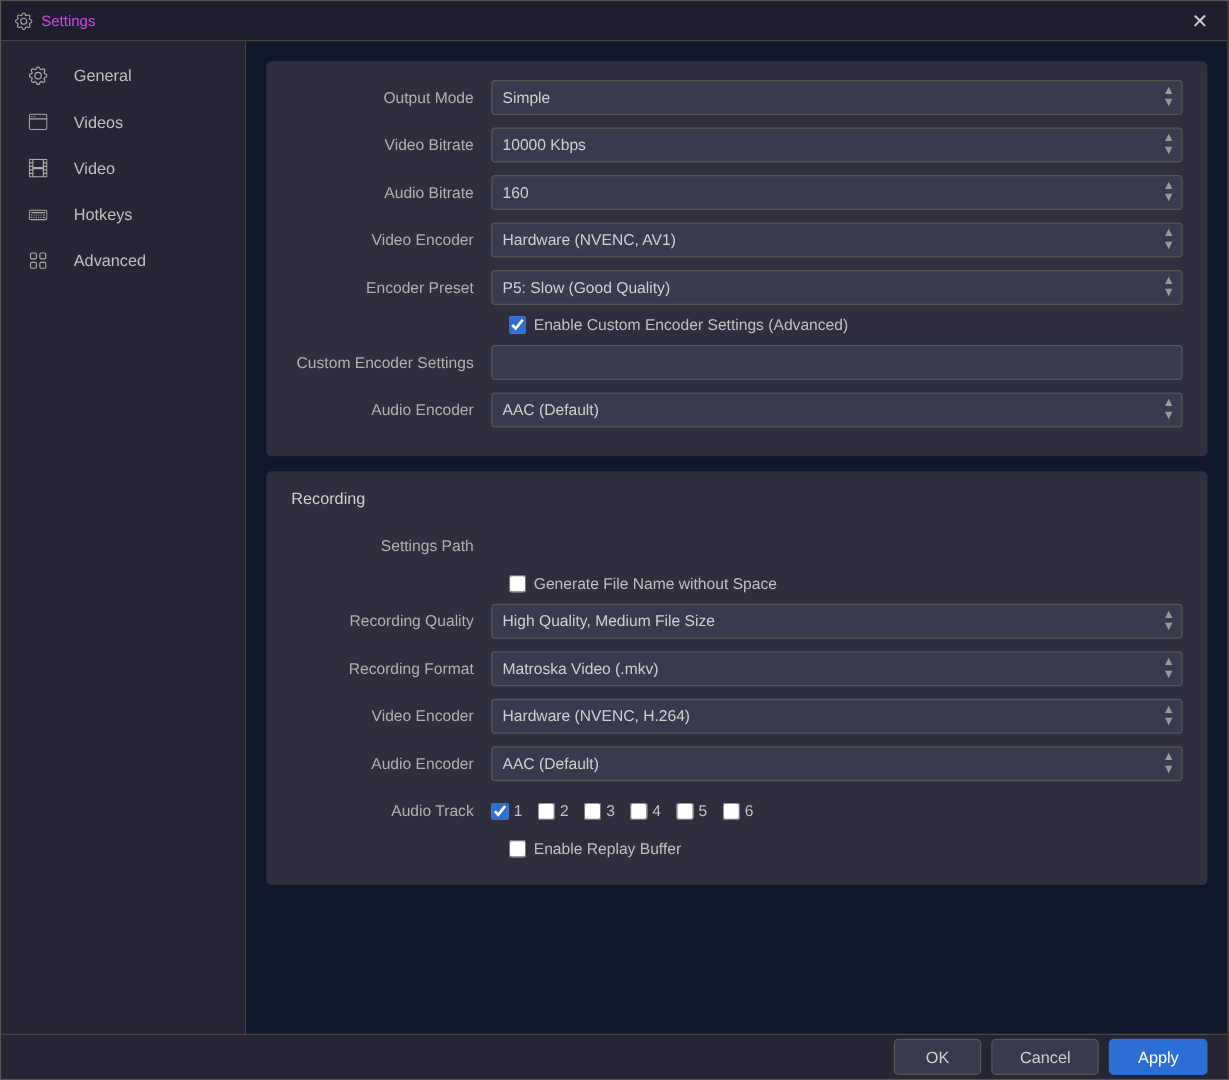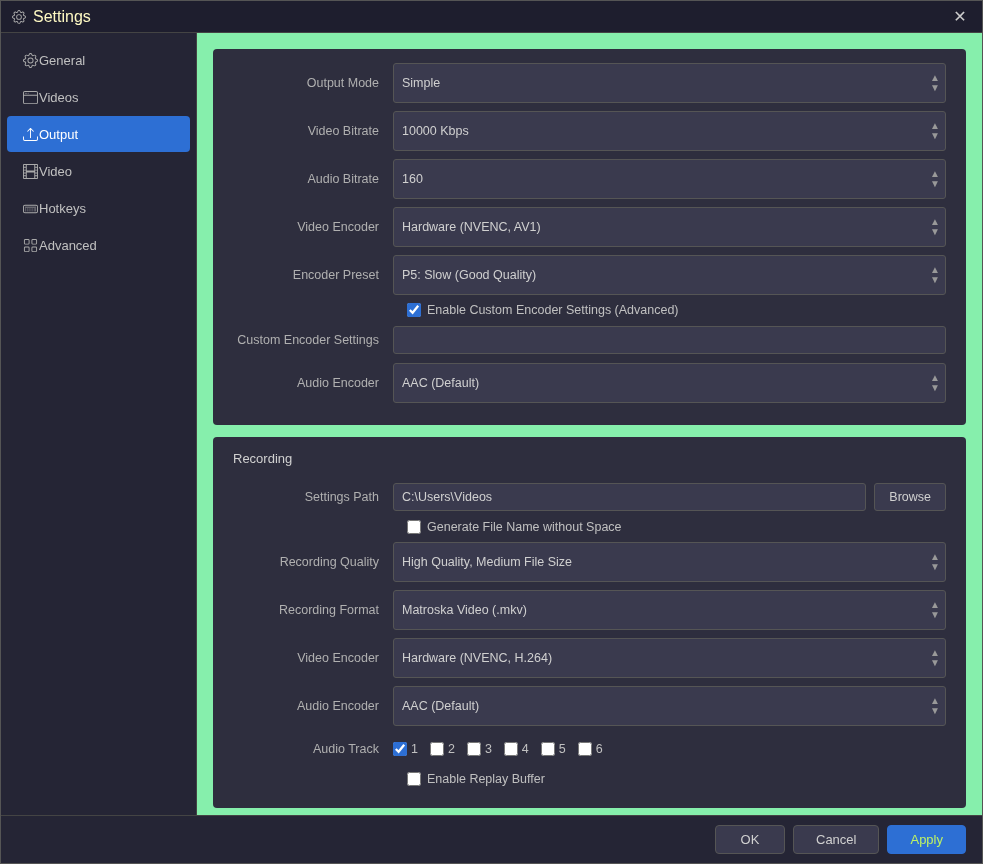--- a/index.html
+++ b/index.html
@@ -41,22 +41,22 @@
 
     .titlebar-icon {
       width: 16px;
       height: 16px;
       display: flex;
       align-items: center;
       justify-content: center;
     }
 
     .titlebar-title {
-      font-size: 16px;
-      color: #fef9c3;
+      font-size: 12px;
+      color: #d946ef;
     }
 
     .titlebar-close {
       width: 24px;
       height: 24px;
       background: none;
       border: none;
       color: #ccc;
       cursor: pointer;
       font-size: 16px;
@@ -76,21 +76,21 @@
       width: 196px;
       background: #252535;
       border-right: 1px solid #444;
       flex-shrink: 0;
       padding: 8px 0;
     }
 
     .sidebar-item {
       display: flex;
       align-items: center;
-      gap: 0;
+      gap: 20px;
       padding: 9px 14px;
       cursor: pointer;
       border-radius: 4px;
       margin: 1px 6px;
       color: #c0c0c0;
     }
 
     .sidebar-item.active {
       background: #2d6fd4;
       color: white;
@@ -106,21 +106,21 @@
     }
 
     .sidebar-label {
       font-size: 13px;
     }
 
     .content-area {
       flex: 1;
       overflow-y: auto;
       padding: 16px;
-      background: #86efac;
+      background: #0f172a;
     }
 
     .content-area::-webkit-scrollbar {
       width: 8px;
     }
 
     .content-area::-webkit-scrollbar-track {
       background: #1e1e2e;
     }
 
@@ -166,21 +166,21 @@
     .form-select {
       width: 100%;
       background: #3a3a4e;
       border: 1px solid #555;
       border-radius: 3px;
       color: #d0d0d0;
       padding: 5px 18px 5px 8px;
       font-size: 12.5px;
       appearance: none;
       cursor: pointer;
-      height: 40px;
+      height: 28px;
     }
 
     .select-arrow {
       position: absolute;
       right: 6px;
       top: 50%;
       transform: translateY(-50%);
       pointer-events: none;
       color: #999;
       font-size: 14px;
@@ -247,21 +247,21 @@
       white-space: nowrap;
     }
 
     .audio-track-row {
       display: flex;
       align-items: center;
       gap: 4px;
     }
 
     .footer {
-      height: 48px;
+      height: 36px;
       background: #252535;
       border-top: 1px solid #444;
       display: flex;
       align-items: center;
       justify-content: flex-end;
       padding: 0 16px;
       gap: 8px;
       flex-shrink: 0;
     }
 
@@ -272,21 +272,21 @@
       cursor: pointer;
       border: 1px solid #555;
       background: #3a3a4e;
       color: #d0d0d0;
       min-width: 70px;
     }
 
     .footer-button.primary {
       background: #2d6fd4;
       border-color: #2d6fd4;
-      color: #bef264;
+      color: #ffffff;
     }
 
     
     svg {
       width: 16px;
       height: 16px;
       fill: currentColor;
     }
   </style>
 </head>
@@ -324,29 +324,20 @@
       <div class="sidebar-item">
         <div class="sidebar-icon">
           <svg viewBox="0 0 16 16" style="width:15px;height:15px;fill:#aaa;">
             <path d="M2.5 4a.5.5 0 1 0 0-1 .5.5 0 0 0 0 1zm2-.5a.5.5 0 1 1-1 0 .5.5 0 0 1 1 0zm1 .5a.5.5 0 1 0 0-1 .5.5 0 0 0 0 1z"></path>
             <path d="M2 1a2 2 0 0 0-2 2v10a2 2 0 0 0 2 2h12a2 2 0 0 0 2-2V3a2 2 0 0 0-2-2H2zm12 1a1 1 0 0 1 1 1v2H1V3a1 1 0 0 1 1-1h12zM1 13V6h14v7a1 1 0 0 1-1 1H2a1 1 0 0 1-1-1z"></path>
           </svg>
         </div>
         <span class="sidebar-label">Videos</span>
       </div>
 
-      <div class="sidebar-item active">
-        <div class="sidebar-icon">
-          <svg viewBox="0 0 16 16" style="width:15px;height:15px;fill:white;">
-            <path d="M.5 9.9a.5.5 0 0 1 .5.5v2.5a1 1 0 0 0 1 1h12a1 1 0 0 0 1-1v-2.5a.5.5 0 0 1 1 0v2.5a2 2 0 0 1-2 2H2a2 2 0 0 1-2-2v-2.5a.5.5 0 0 1 .5-.5z"></path>
-            <path d="M7.646 1.146a.5.5 0 0 1 .708 0l3 3a.5.5 0 0 1-.708.708L8.5 2.707V11.5a.5.5 0 0 1-1 0V2.707L5.354 4.854a.5.5 0 1 1-.708-.708l3-3z"></path>
-          </svg>
-        </div>
-        <span class="sidebar-label">Output</span>
-      </div>
 
 
       <div class="sidebar-item">
         <div class="sidebar-icon">
           <svg viewBox="0 0 16 16" style="width:15px;height:15px;fill:#aaa;">
             <path d="M0 1a1 1 0 0 1 1-1h14a1 1 0 0 1 1 1v14a1 1 0 0 1-1 1H1a1 1 0 0 1-1-1V1zm4 0v6h8V1H4zm8 8H4v6h8V9zM1 1v2h2V1H1zm2 3H1v2h2V4zM1 7v2h2V7H1zm2 3H1v2h2v-2zm-2 3v2h2v-2H1zM15 1h-2v2h2V1zm-2 3v2h2V4h-2zm2 3h-2v2h2V7zm-2 3v2h2v-2h-2zm2 3h-2v2h2v-2z"></path>
           </svg>
         </div>
         <span class="sidebar-label">Video</span>
       </div>
@@ -479,26 +470,20 @@
             </div>
           </div>
         </div>
       </div>
 
       <div class="section">
         <div class="section-title">Recording</div>
 
         <div class="form-row">
           <div class="form-label">Settings Path</div>
-          <div class="form-control">
-            <div class="recording-path-row">
-              <input type="text" class="path-input" value="C:\Users\Videos" style="">
-              <button class="browse-button">Browse</button>
-            </div>
-          </div>
         </div>
 
         <div class="checkbox-row">
           <input type="checkbox" class="form-checkbox" id="generateFilenameCheck" style="">
           <label for="generateFilenameCheck" class="checkbox-label">Generate File Name without Space</label>
         </div>
 
         <div class="form-row">
           <div class="form-label">Recording Quality</div>
           <div class="form-control">

